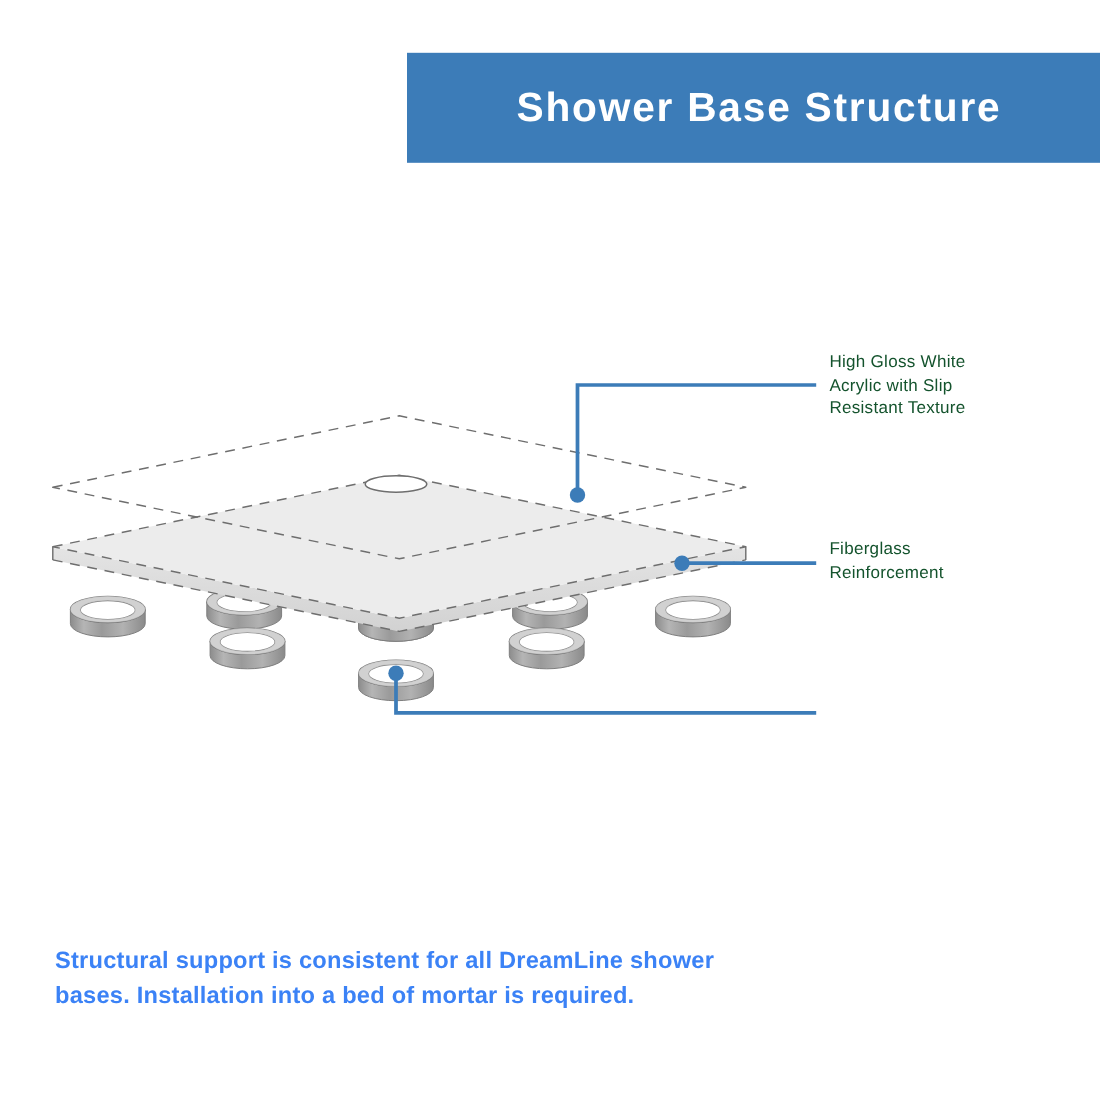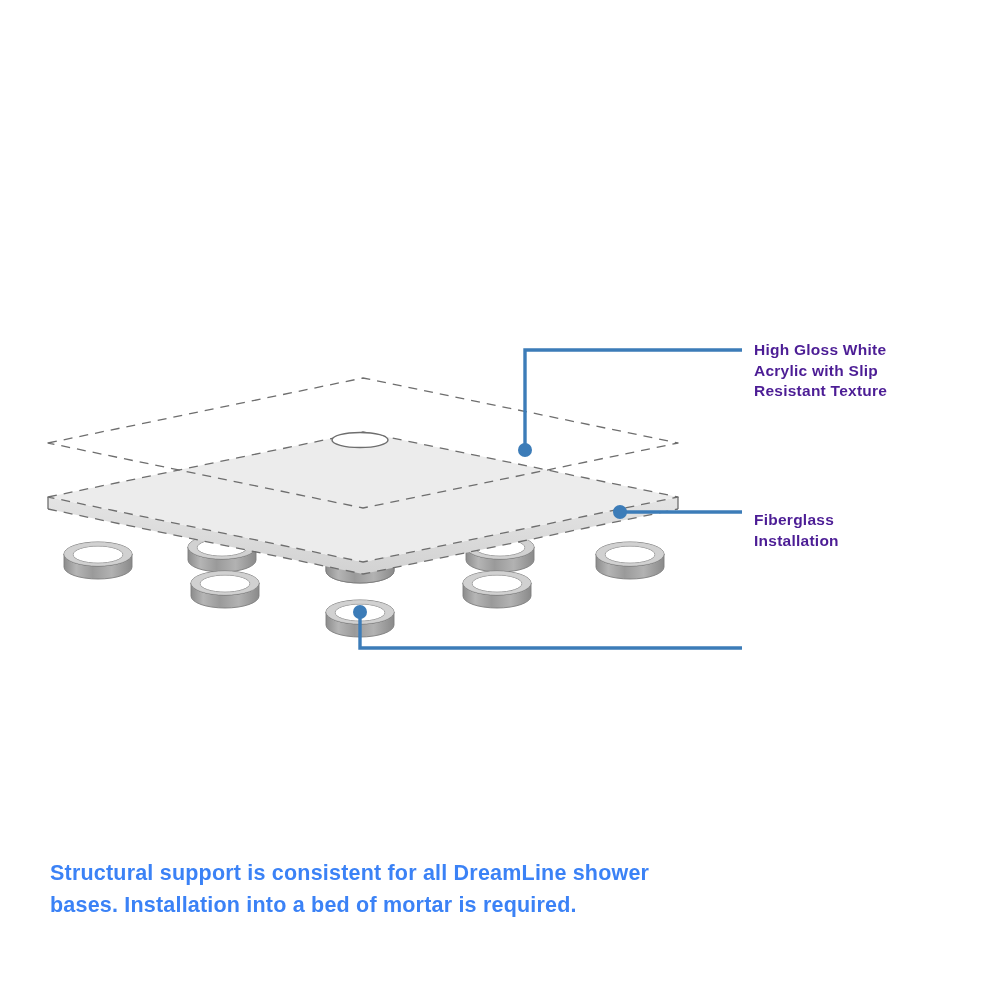--- a/index.html
+++ b/index.html
@@ -51,28 +51,27 @@
     position: absolute;
     left: 0;
     top: 0;
     width: 1000px;
     height: 1000px;
   }
 
   
   .callout-label {
     position: absolute;
-    color: #4c1d95;
+    color: #14532d;
     font-size: 15.5px;
-    font-weight: bold;
+    font-weight: normal;
     line-height: 1.33;
     letter-spacing: 0.25px;
     font-family: "Liberation Sans", sans-serif;
     white-space: pre-line;
-    margin-top: 20px;
   }
   #label-acrylic  { left: 754px; top: 320px; width: 230px; }
   #label-fiber    { left: 754px; top: 490px; width: 230px; }
   #label-support  { left: 754px; top: 631px; width: 230px; }
 
   
   #footer-caption {
     position: absolute;
     left: 50px;
     top: 858px;
@@ -83,20 +82,23 @@
     line-height: 1.47;
     letter-spacing: 0.2px;
     font-family: "Liberation Sans", sans-serif;
   }
 </style>
 </head>
 <body>
 
 <div id="page">
 
+  <div id="title-banner">
+    <span class="title-text">Shower Base Structure</span>
+  </div>
 
   <svg id="diagram-svg" viewBox="0 0 1000 1000">
 
     <defs>
 
       <linearGradient id="ringWall" x1="0" y1="0" x2="1" y2="0">
         <stop offset="0" stop-color="#8c8c8c"></stop>
         <stop offset="0.18" stop-color="#b5b5b5"></stop>
         <stop offset="0.42" stop-color="#9a9a9a"></stop>
         <stop offset="0.70" stop-color="#b2b2b2"></stop>
@@ -163,18 +165,18 @@
       <path d="M 360,612 L 360,648 L 742,648" fill="none" stroke="#3c7cb8" stroke-width="3.4" stroke-linecap="butt"></path>
       <circle cx="360" cy="612" r="7" fill="#3c7cb8"></circle>
     </g>
   </svg>
 
   <div class="callout-label" id="label-acrylic">High Gloss White
 Acrylic with Slip
 Resistant Texture</div>
 
   <div class="callout-label" id="label-fiber">Fiberglass
-Installation</div>
+Reinforcement</div>
 
 
   <div id="footer-caption">Structural support is consistent for all DreamLine shower bases. Installation into a bed of mortar is required.</div>
 
 </div>
 
 </body></html>

